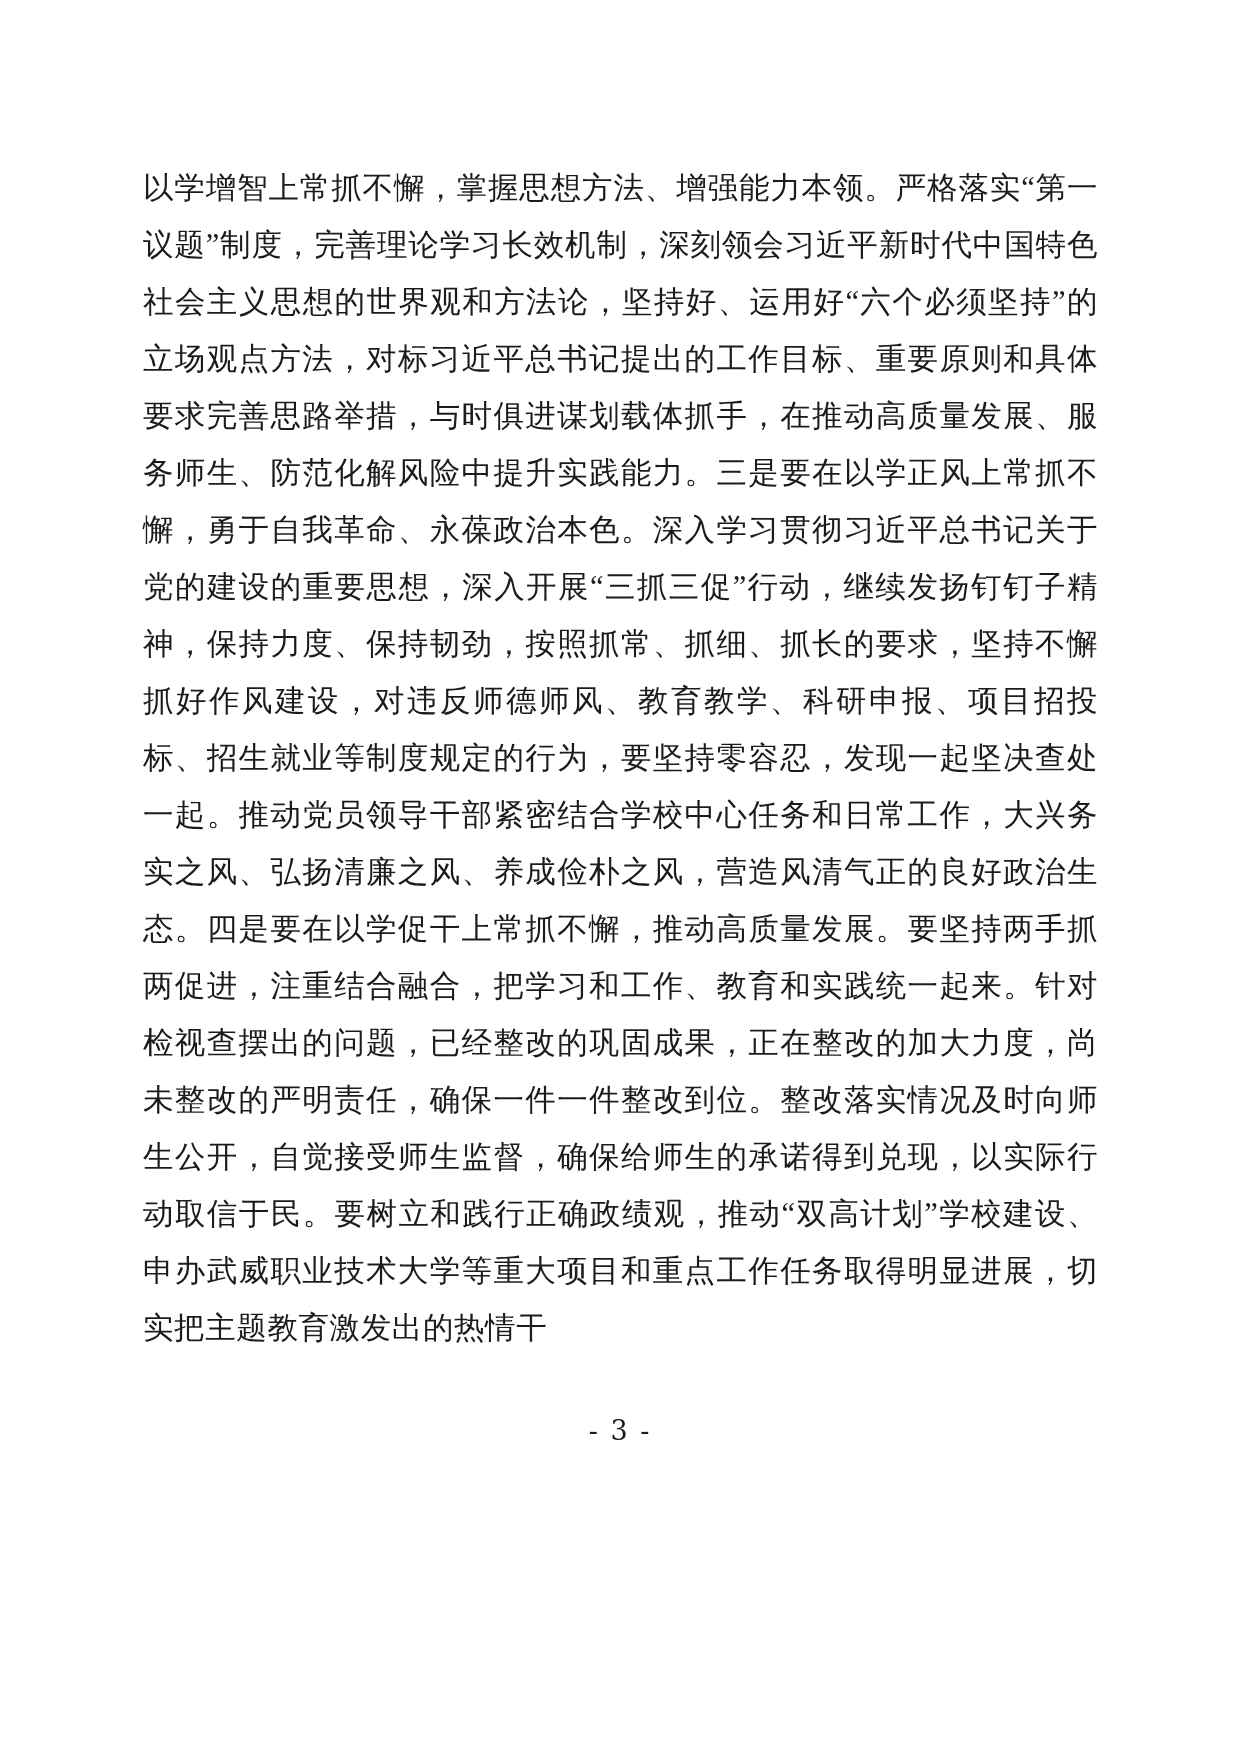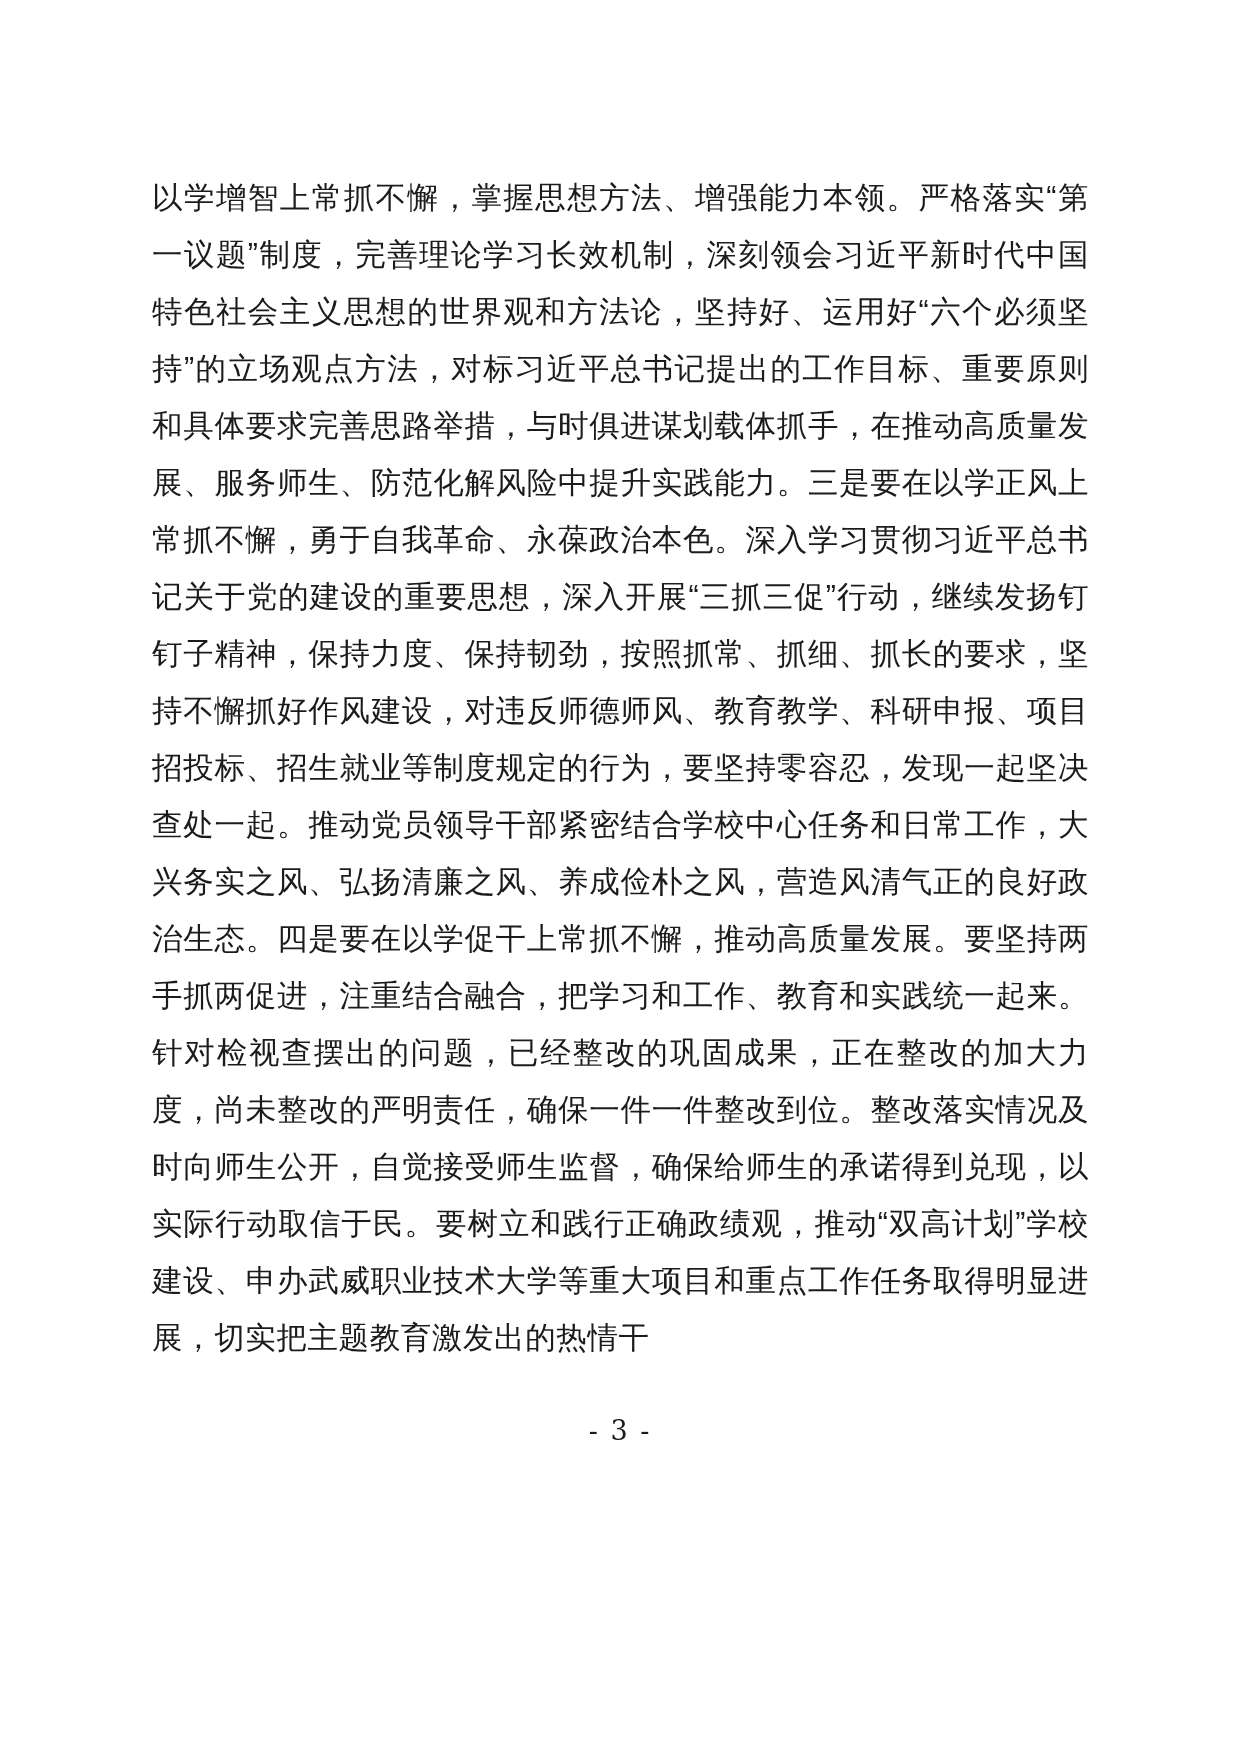--- a/index.html
+++ b/index.html
@@ -16,28 +16,28 @@
     box-sizing: border-box;
     overflow: hidden;
   }
   .body-block {
     position: absolute;
     left: 143px;
     top: 160px;
     width: 955px;
   }
   .doc-paragraph {
-    font-family: Liberation Sans, sans-serif;
+    font-family: Liberation Serif, serif;
     font-size: 30.5px;
     line-height: 57px;
     color: #1b1b1b;
     text-align: justify;
     text-justify: inter-ideograph;
     letter-spacing: 0.6px;
-    margin: 9px;
+    margin: 0;
     text-indent: 0;
     word-break: break-all;
     white-space: normal;
   }
   .page-number {
     position: absolute;
     left: 0;
     right: 0;
     top: 1415px;
     text-align: center;

